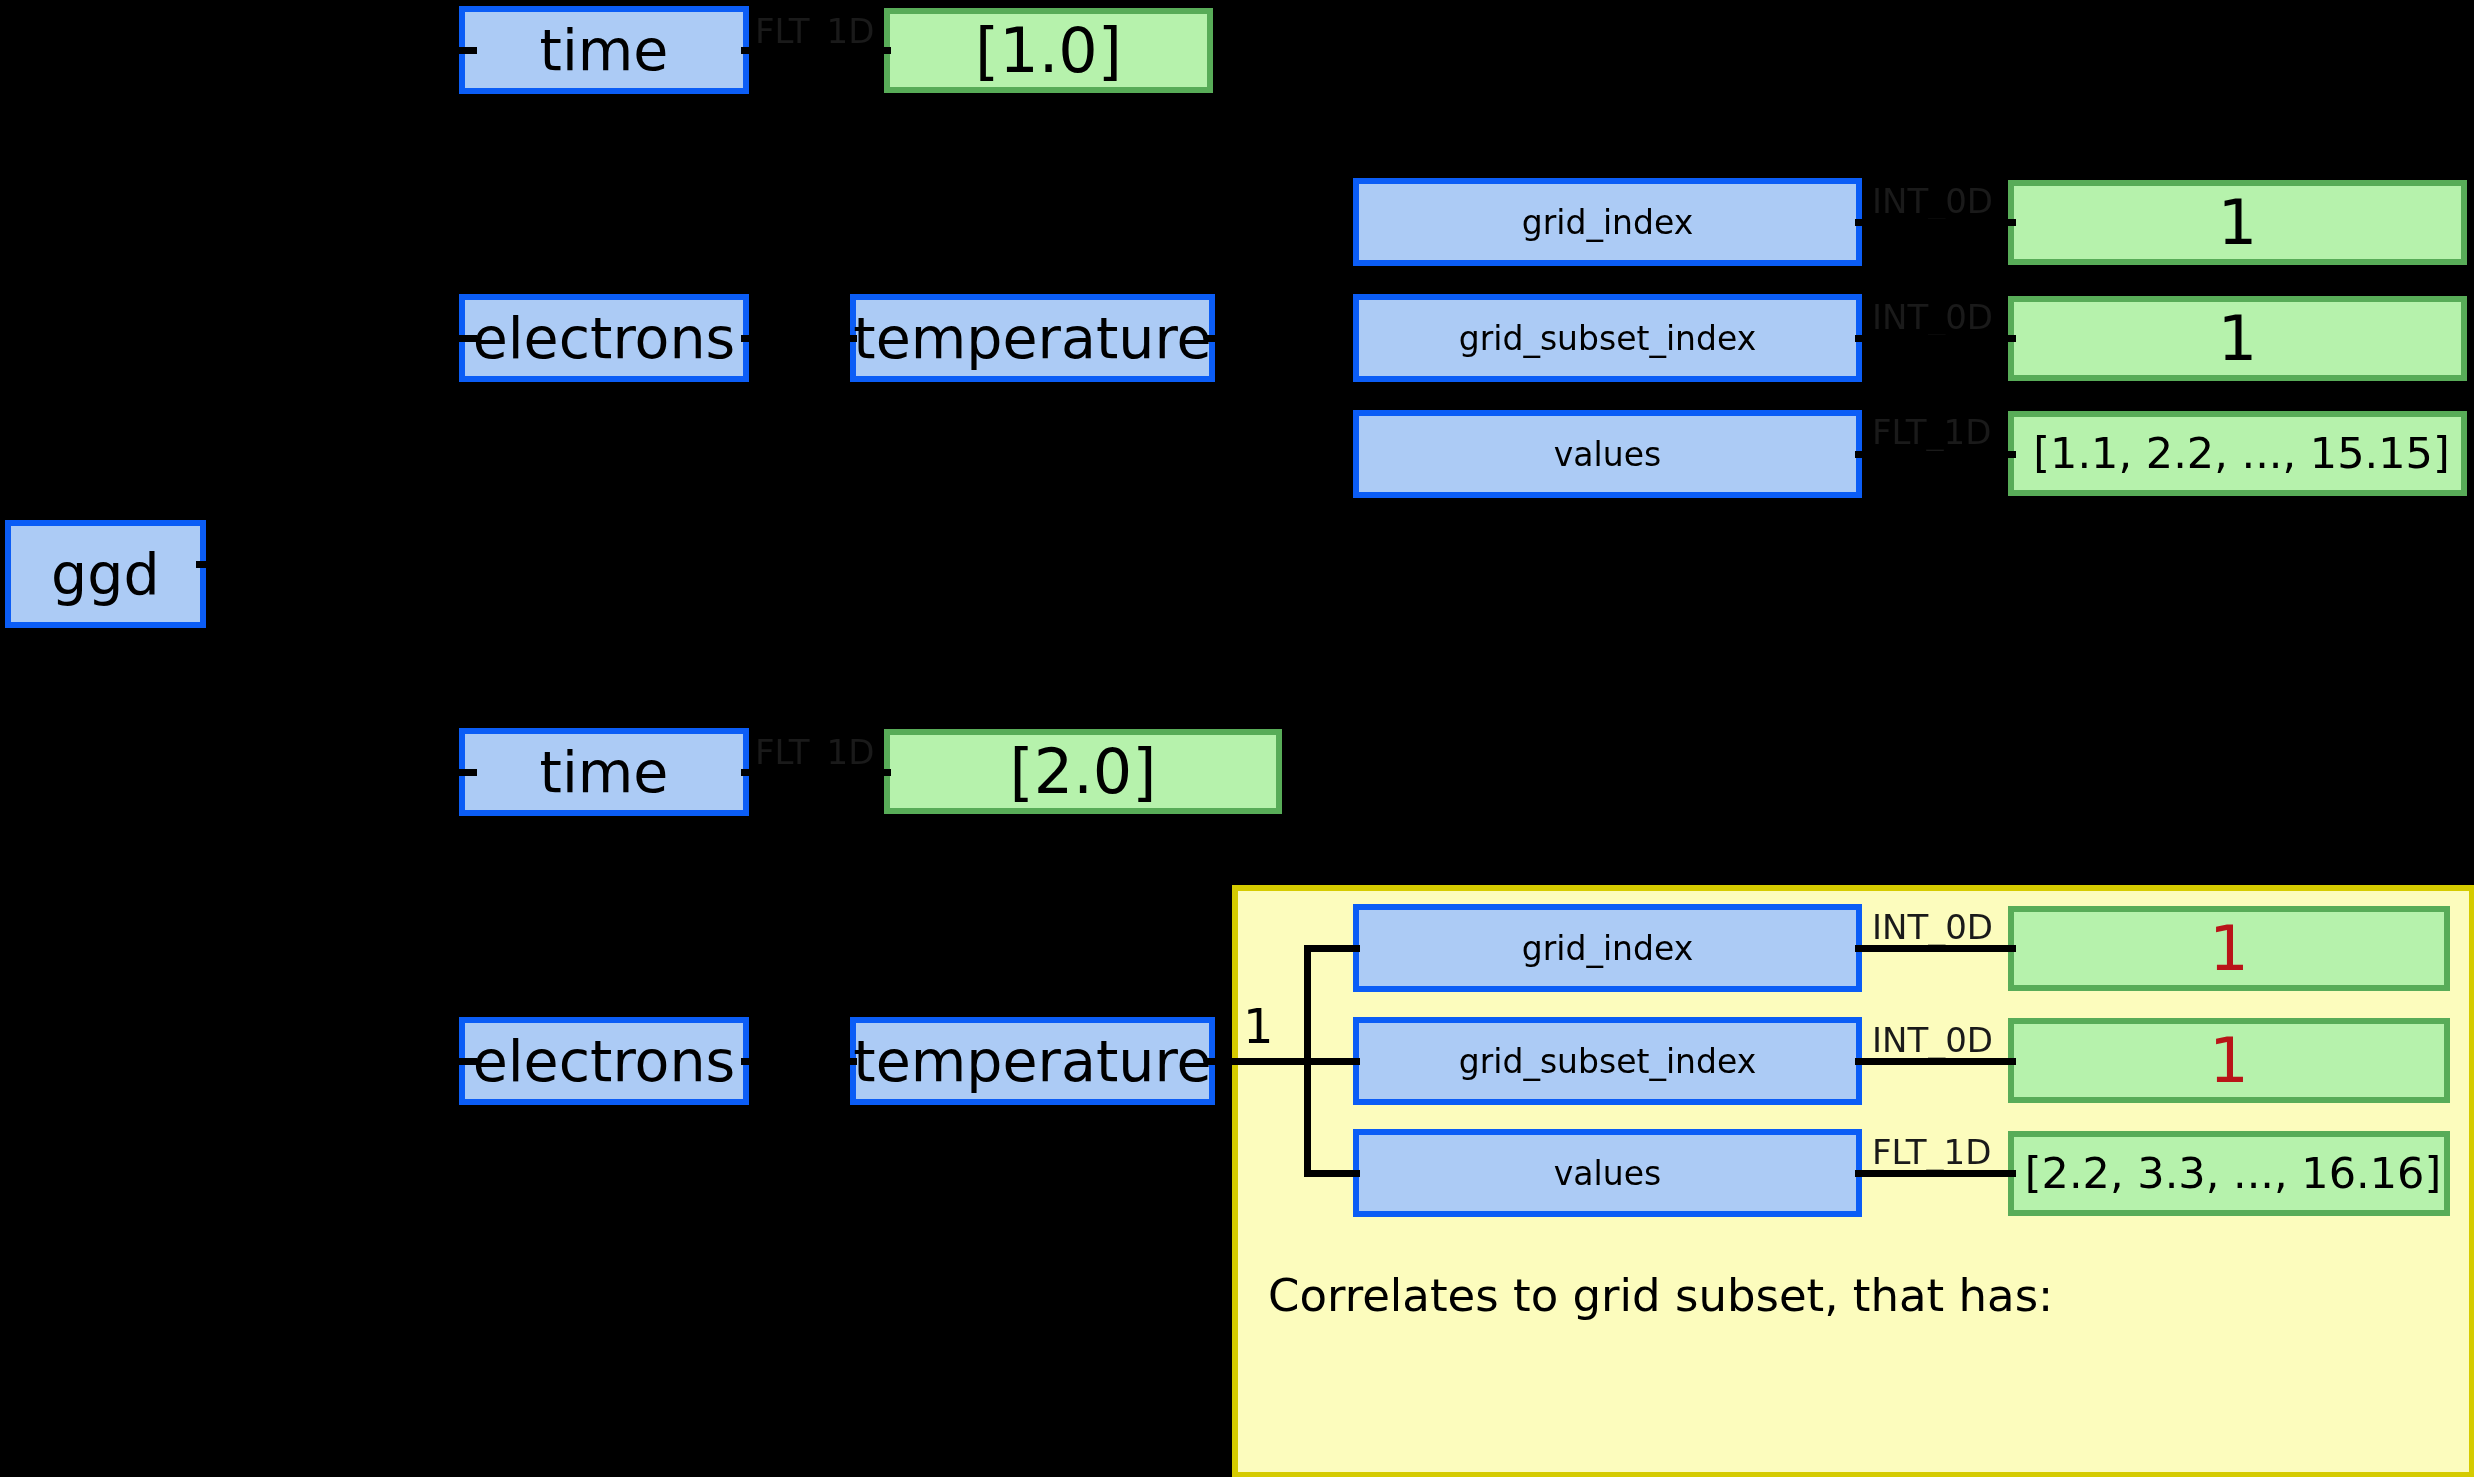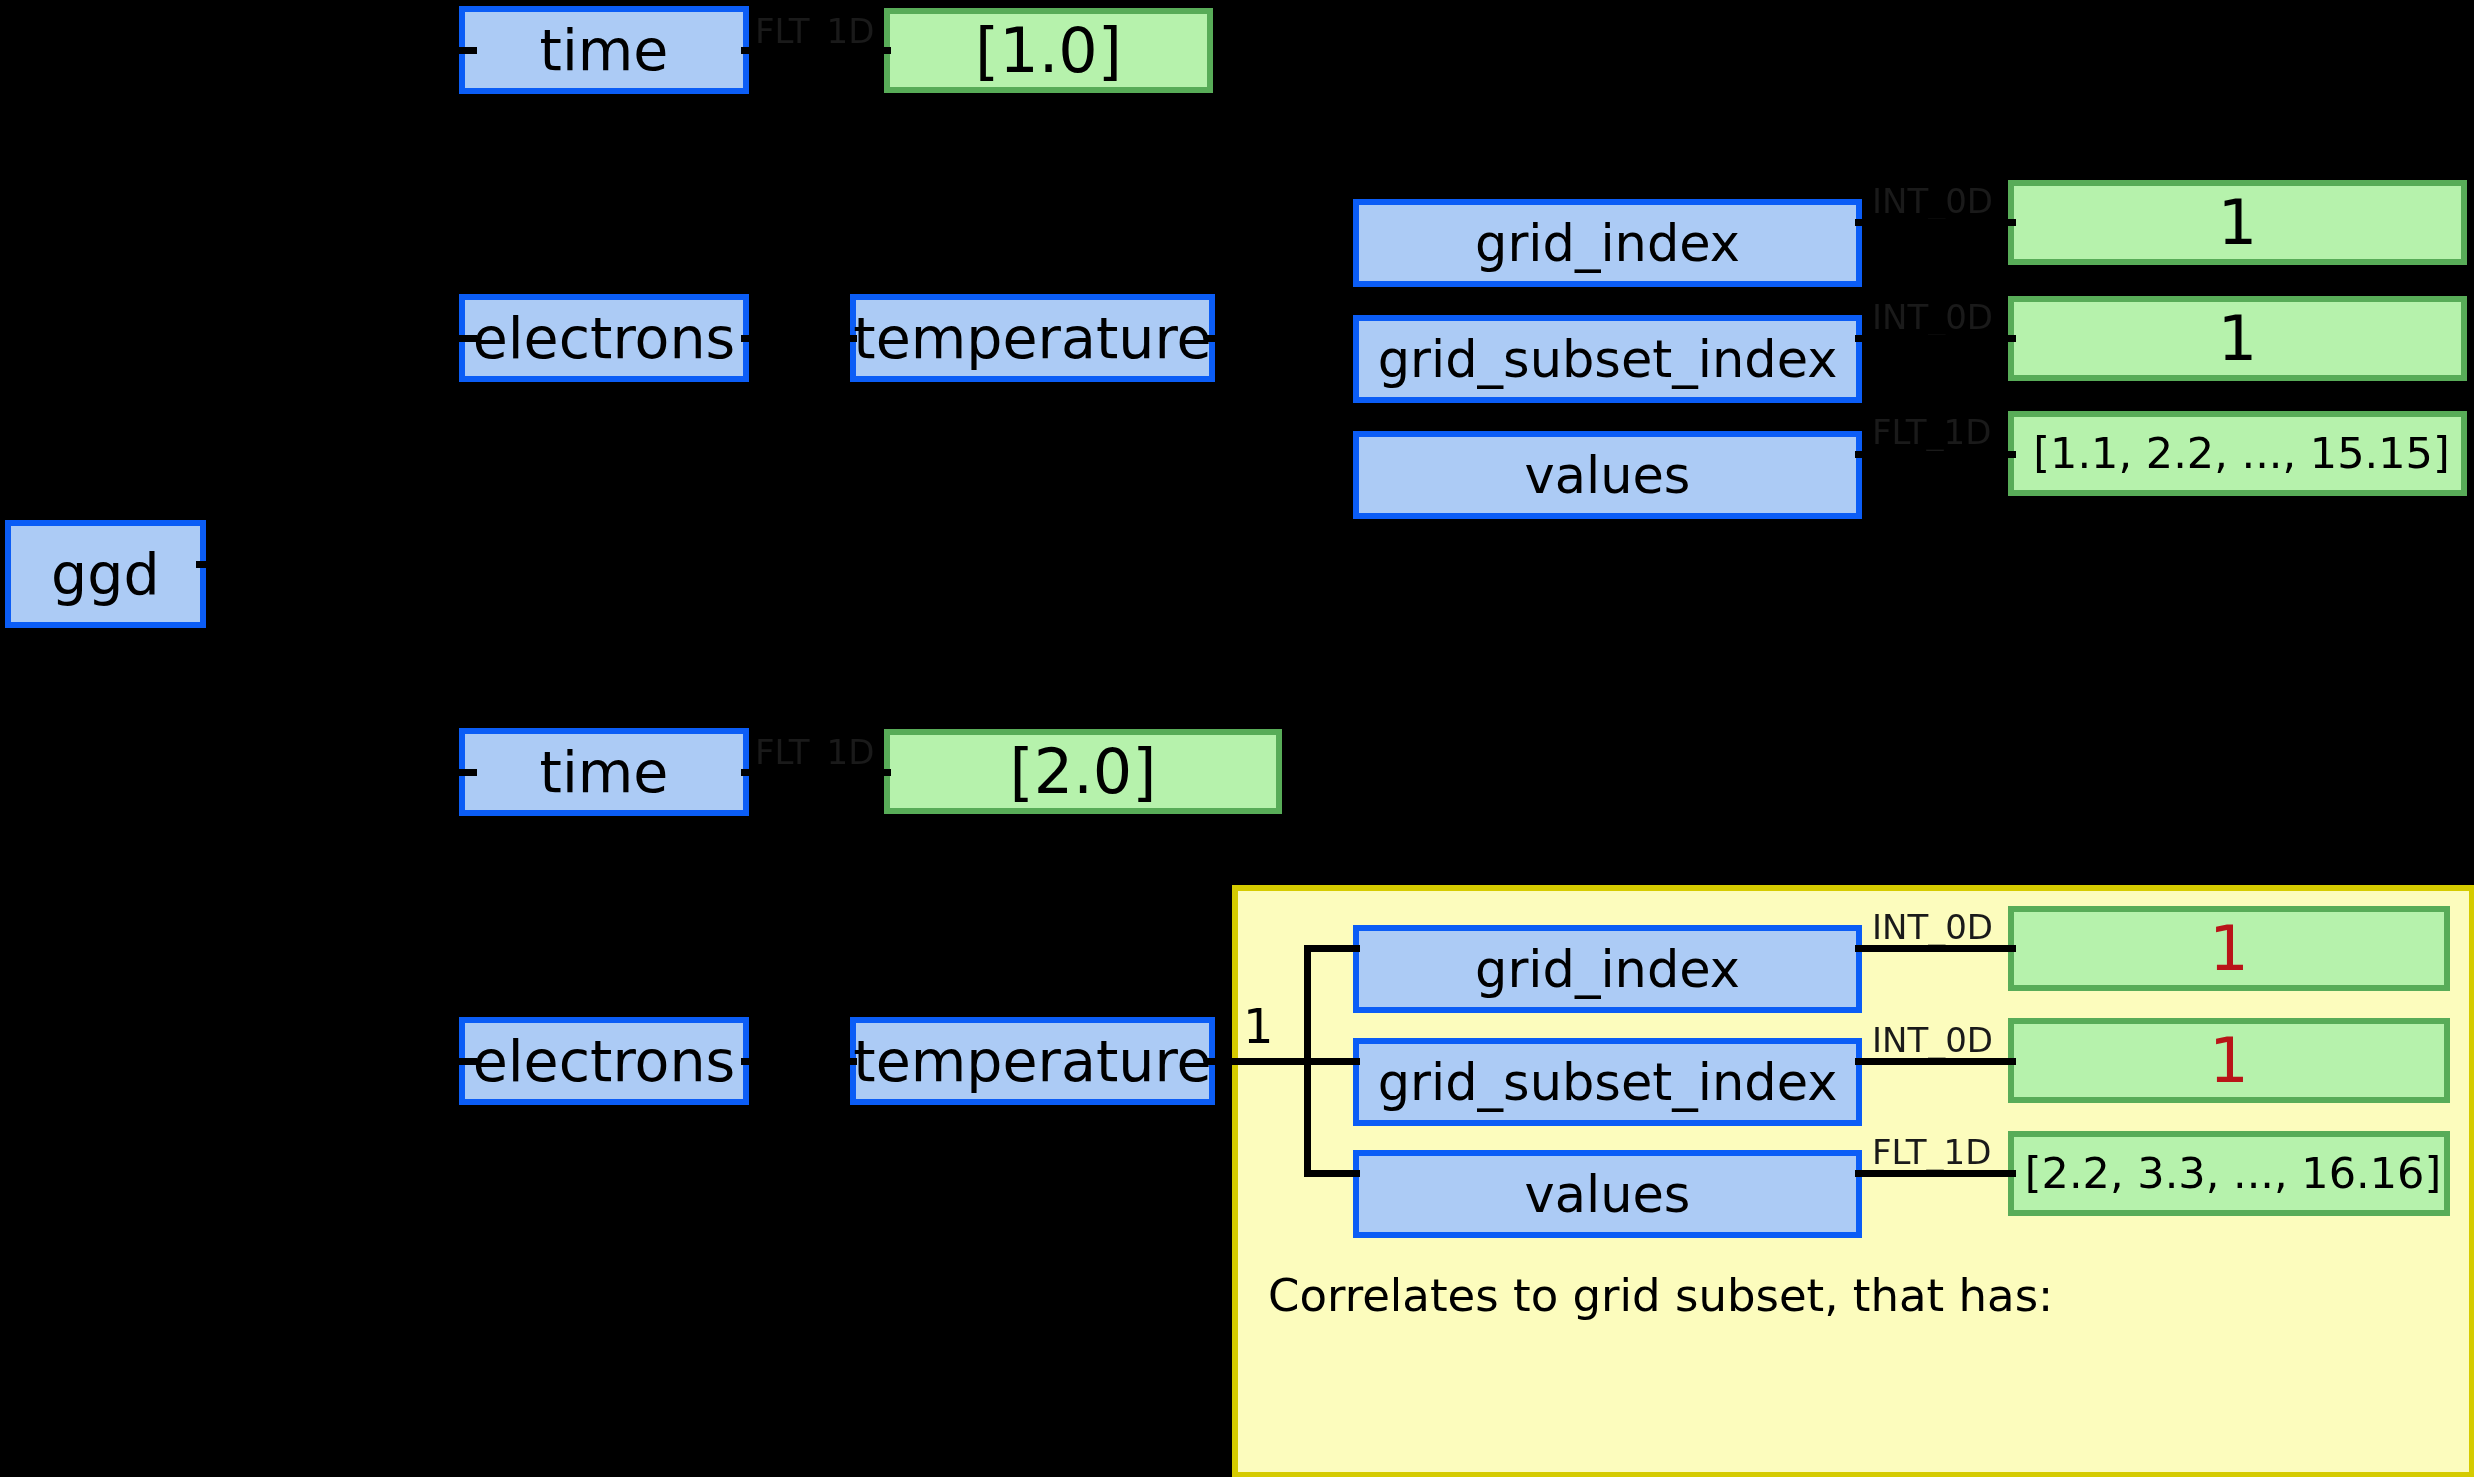--- a/index.html
+++ b/index.html
@@ -23,21 +23,21 @@
   .node,.leaf{
     position:absolute;box-sizing:border-box;
     display:flex;align-items:center;justify-content:center;
     white-space:nowrap;line-height:1;
   }
   .node{
     background:var(--node-fill);
     border:6.4px solid var(--node-border);
     font-size:57px;
   }
-  .node.small{font-size:51px;margin-top:21px;}
+  .node.small{font-size:33px;}
   .leaf{
     background:var(--value-fill);
     border:6.4px solid var(--value-border);
     font-size:62px;
   }
   .leaf.array{font-size:43px;padding-left:8px;}
   .panel{
     position:absolute;box-sizing:border-box;
     background:var(--panel-fill);
     border:6.4px solid var(--panel-border);

